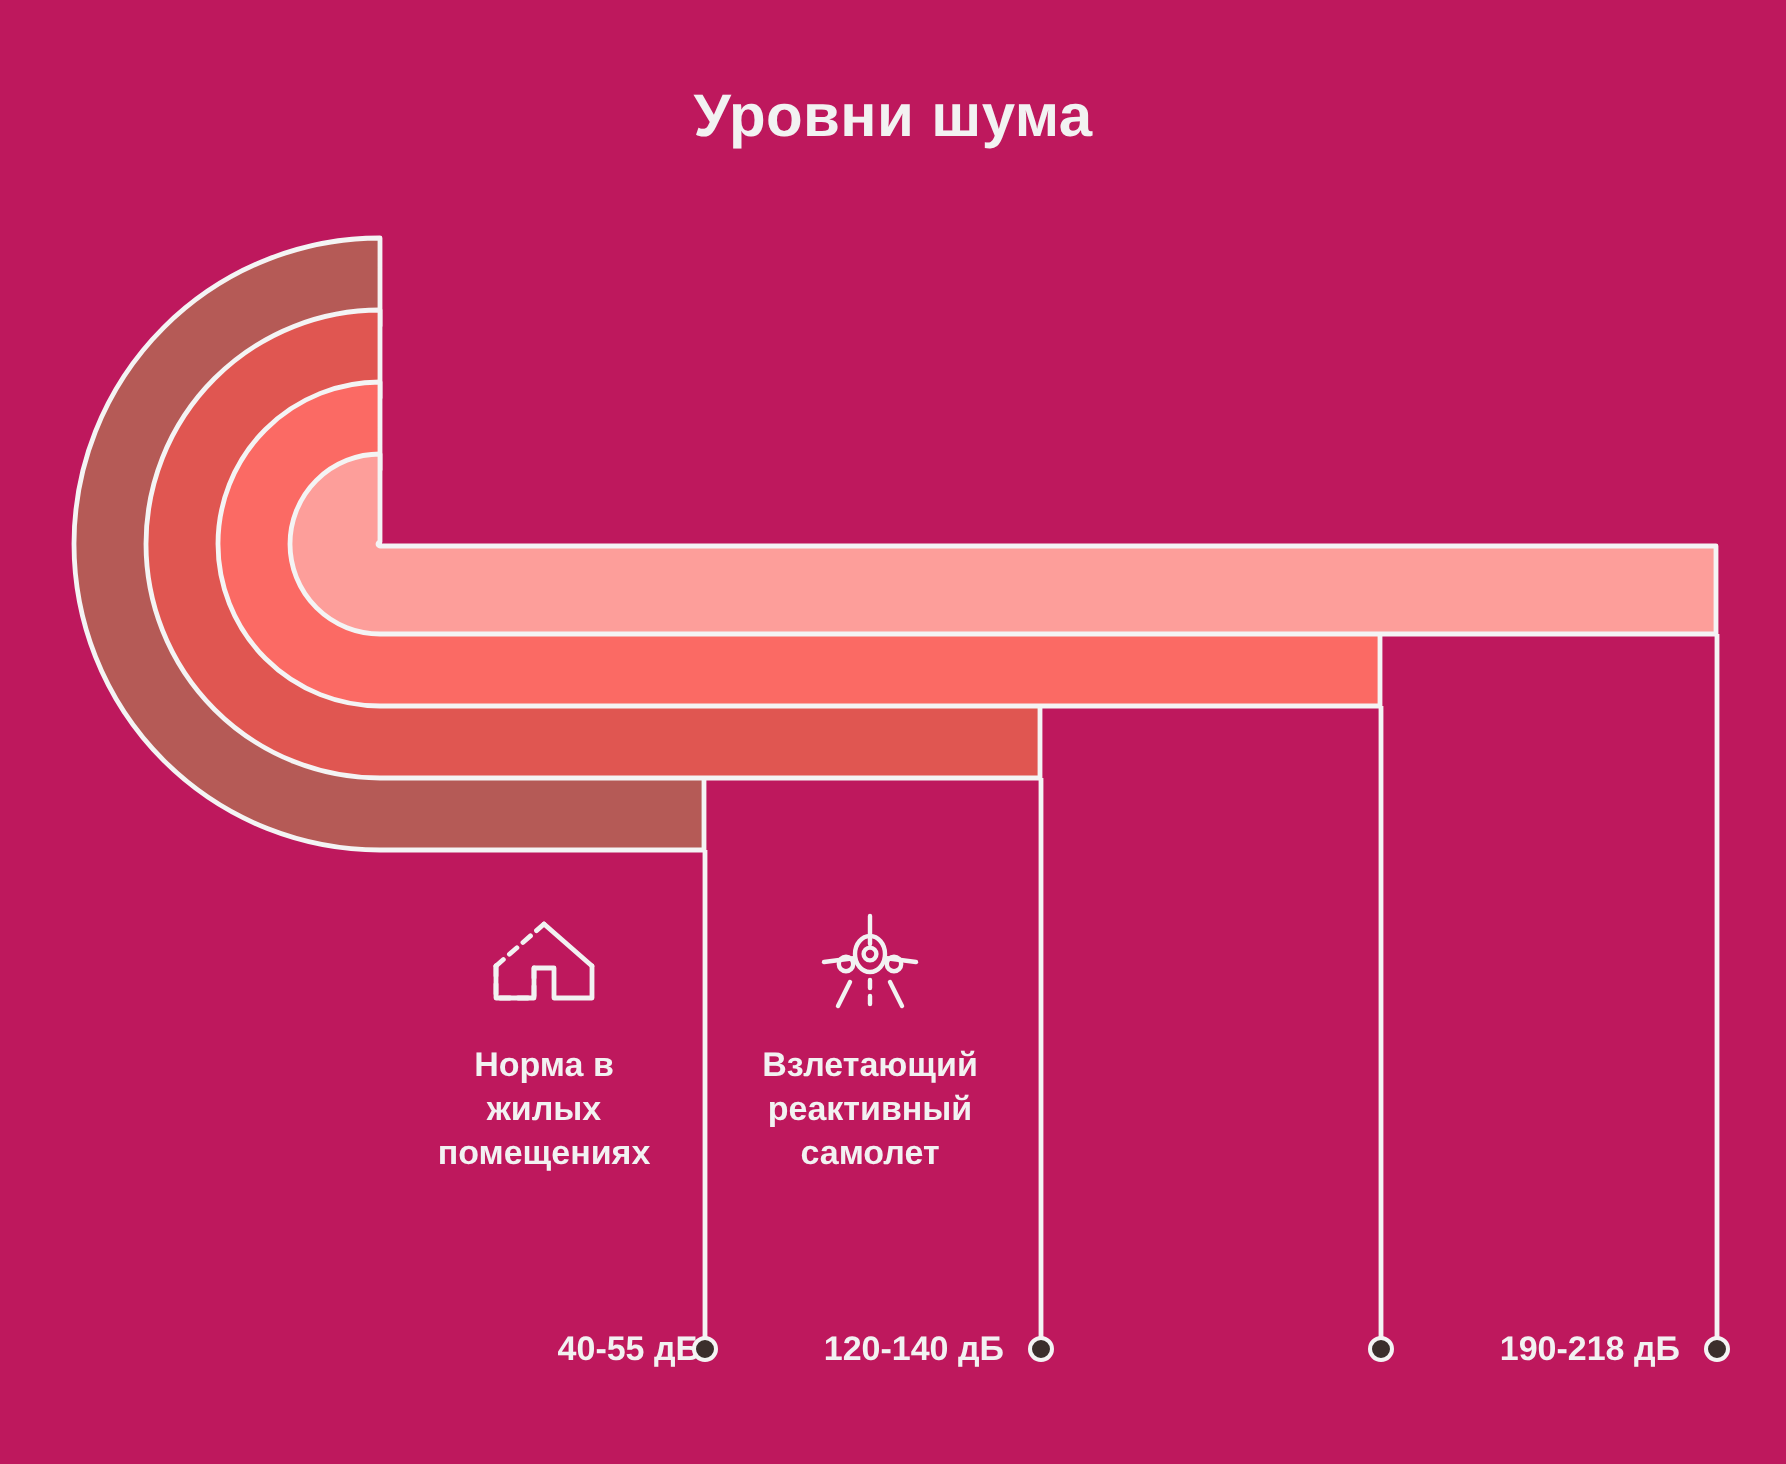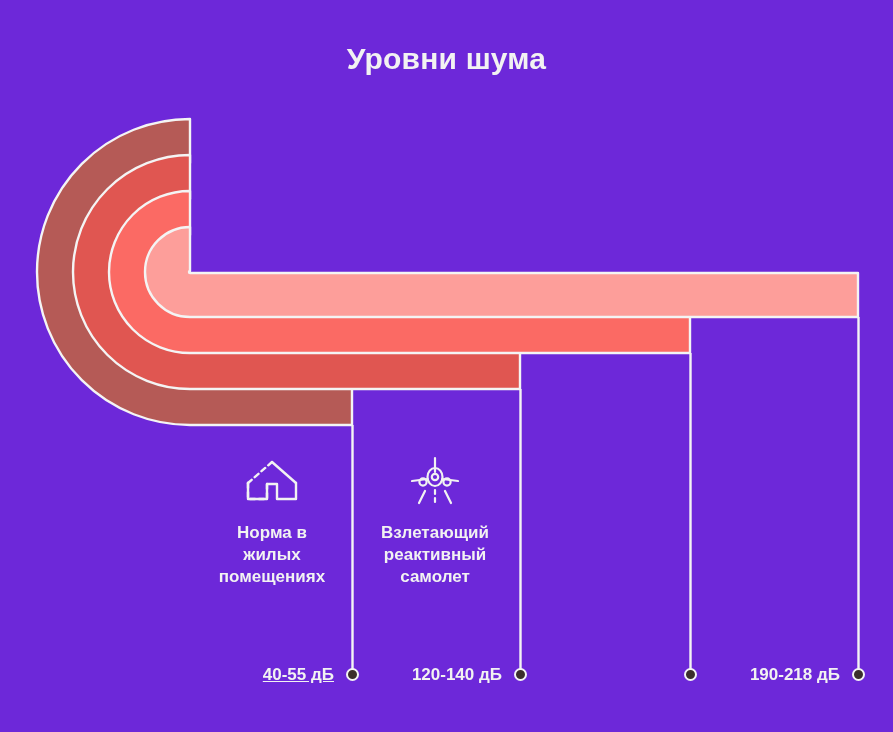--- a/index.html
+++ b/index.html
@@ -11,21 +11,21 @@
     height: 732px;
     background: #2b2b2b;
     font-family: "Liberation Sans", sans-serif;
     overflow: hidden;
     position: relative;
   }
   #stage {
     position: relative;
     width: 893px;
     height: 732px;
-    background: #6d28d9;
+    background: #be185d;
   }
 
   
   .title {
     position: absolute;
     top: 42px;
     left: 0;
     width: 893px;
     text-align: center;
     color: #f2f2f2;
@@ -173,21 +173,21 @@
         <path d="M5 31 L5 47 L24 47 L24 32" stroke-dasharray="5 4" stroke="#f2f2f2" fill="none"></path>
       </svg>
     </div>
     <div class="cat-label">Норма в
 жилых
 помещениях</div>
   </div>
 
 
 
-  <div class="val" style="left:172px; width:162px;text-decoration:underline;">40-55 дБ</div>
+  <div class="val" style="left:188px; width:162px;">40-55 дБ</div>
   <div class="dot" style="left:346px; top:668px;"></div>
 
   <div class="val" style="left:340px; width:162px;">120-140 дБ</div>
   <div class="dot" style="left:514px; top:668px;"></div>
 
   <div class="dot" style="left:684px; top:668px;"></div>
 
   <div class="val" style="left:678px; width:162px;">190-218 дБ</div>
   <div class="dot" style="left:852px; top:668px;"></div>
 

